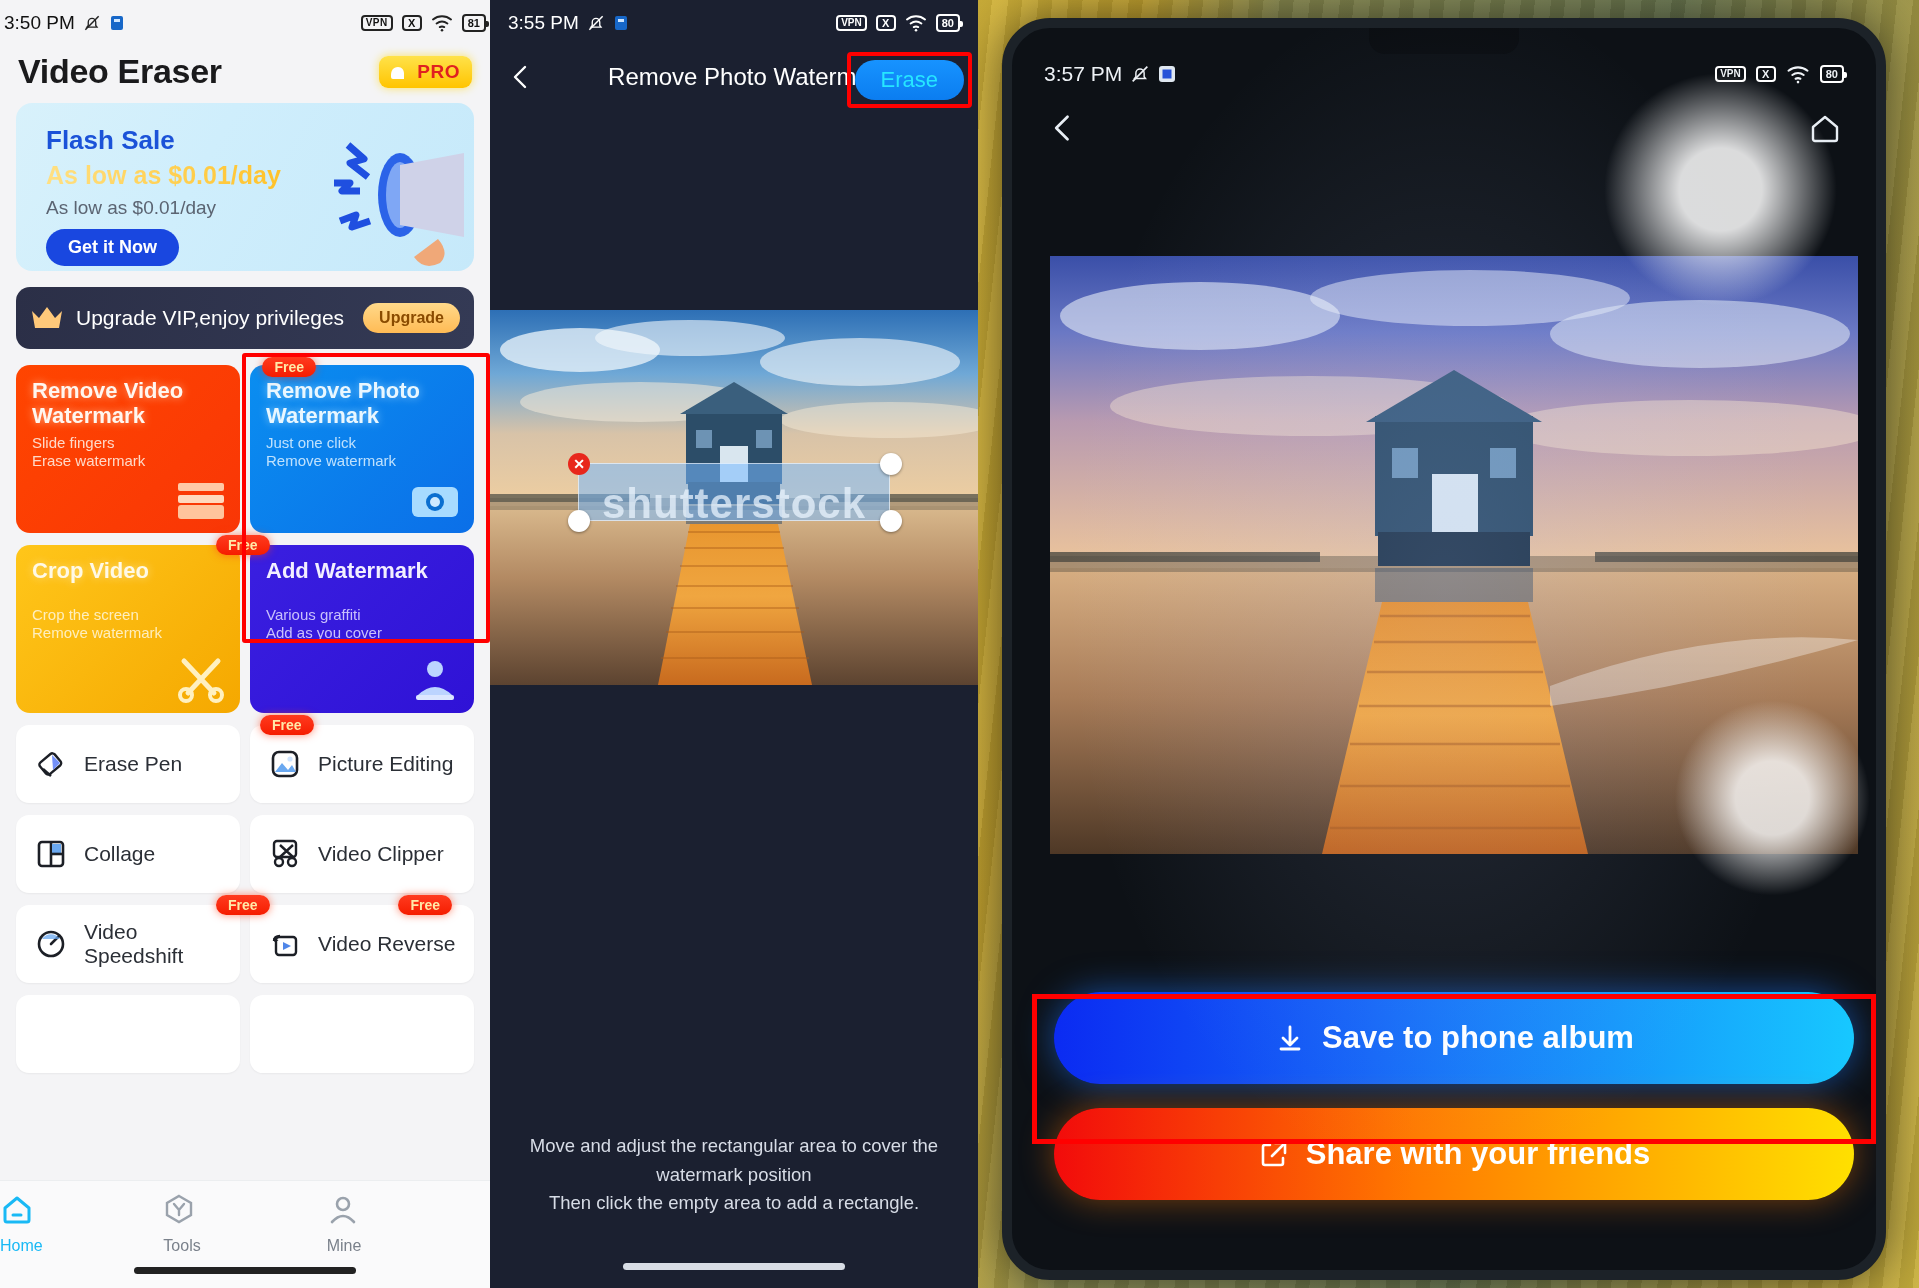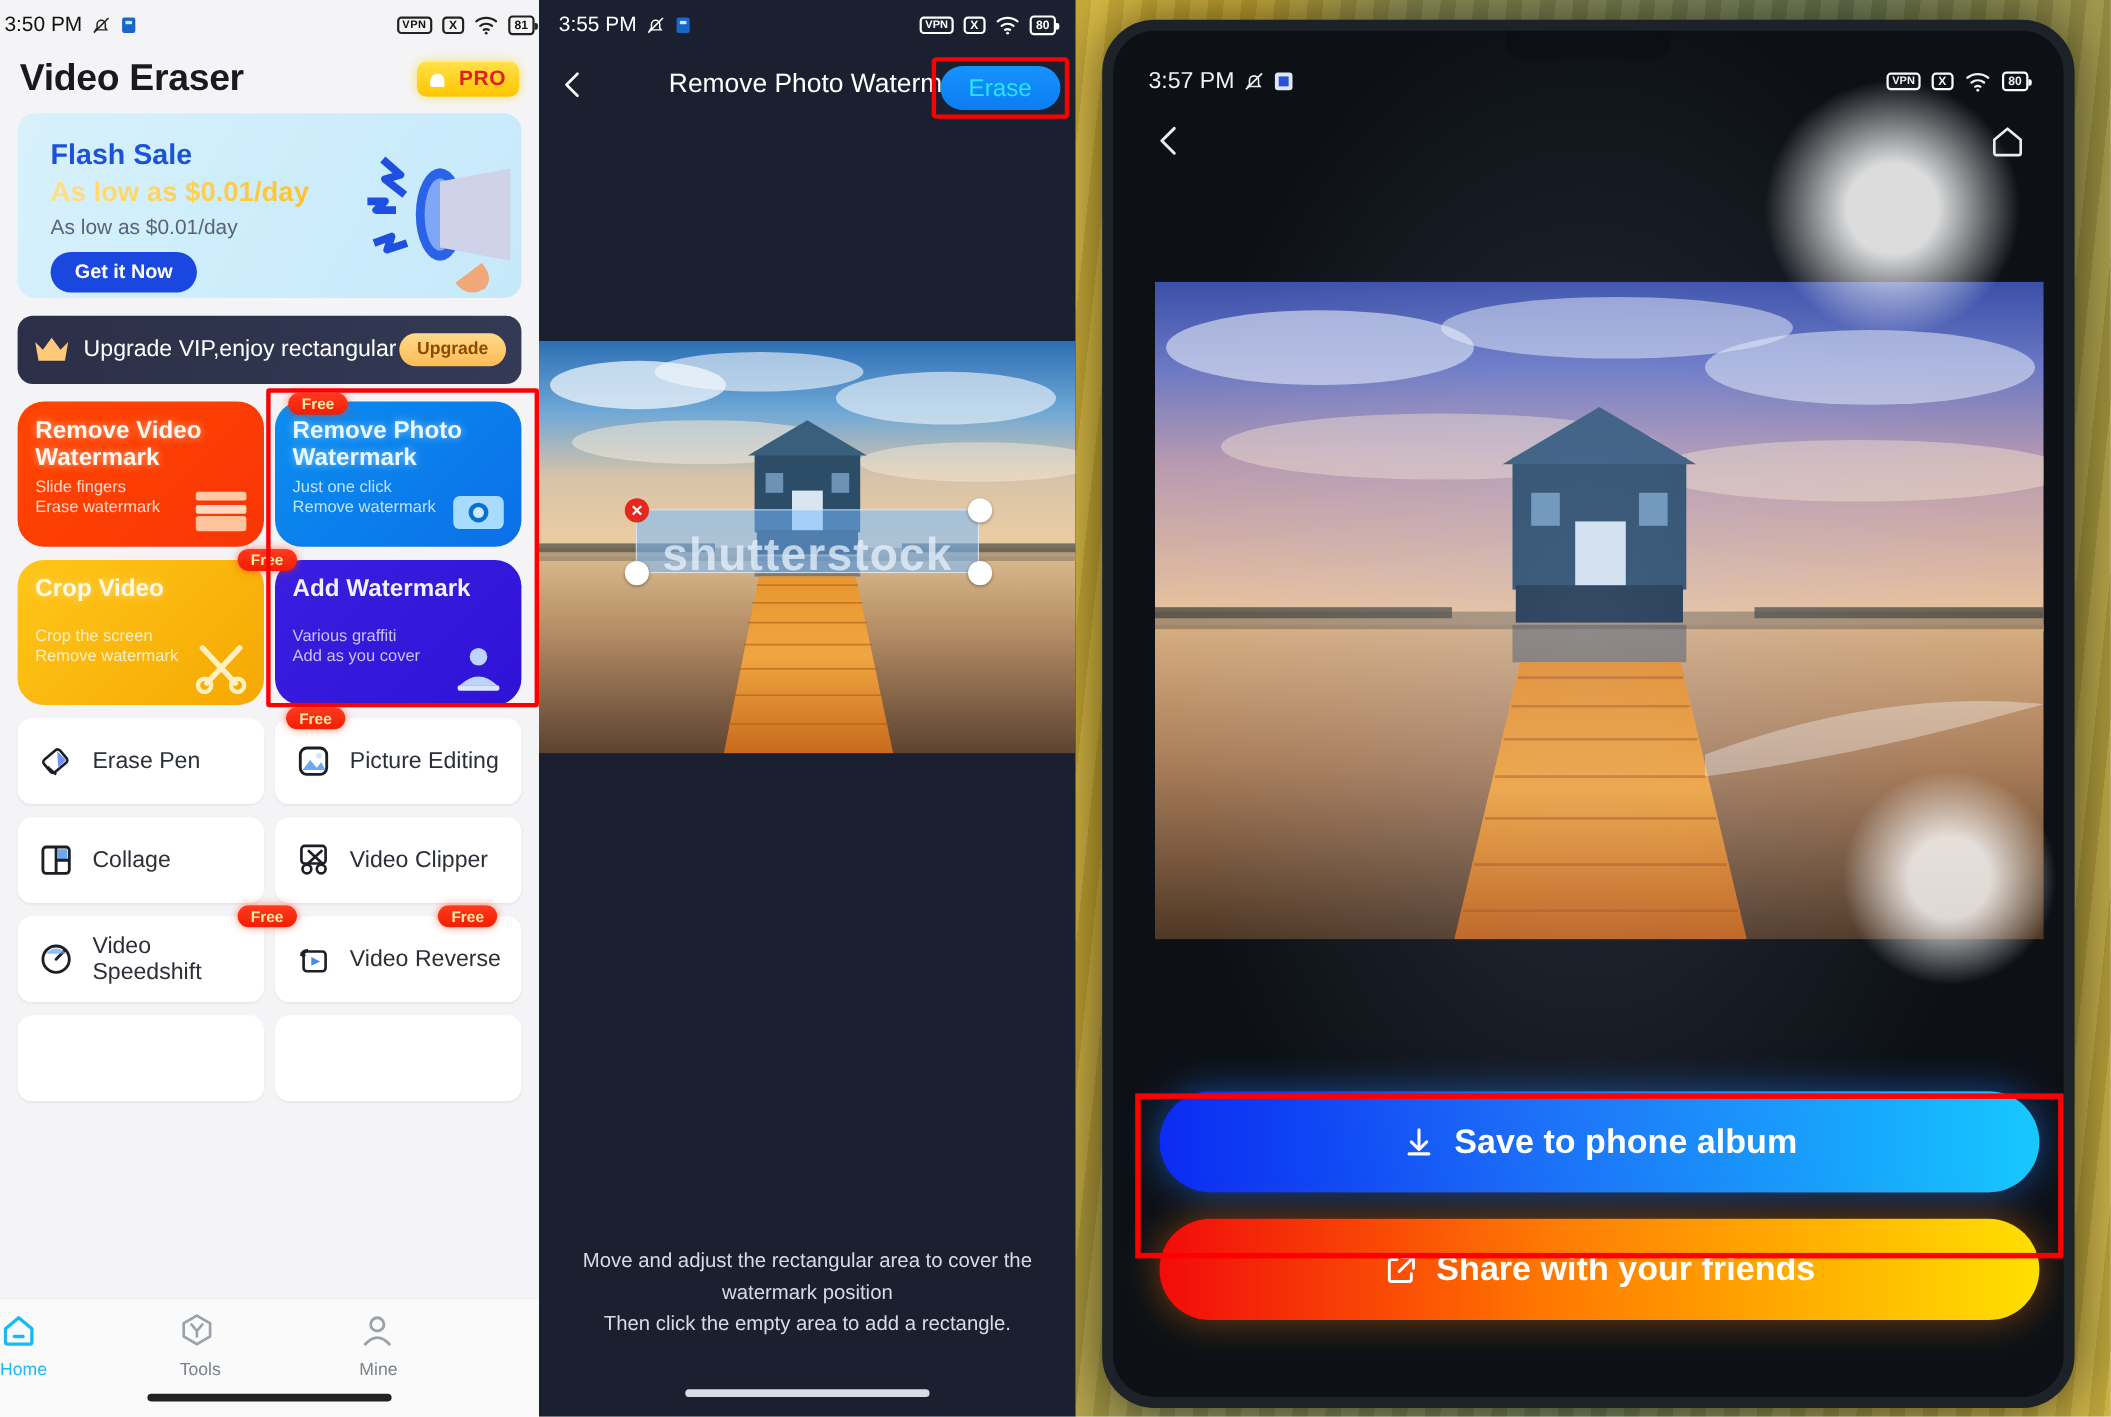--- a/index.html
+++ b/index.html
@@ -37,21 +37,21 @@
 
   .vip-bar { margin:16px 16px 0 16px; height:62px; border-radius:14px; background:linear-gradient(100deg,#2b2f47,#343a55);
      display:flex; align-items:center; padding:0 14px; }
   .crown { width:34px; height:26px; margin-right:12px; }
   .vip-text { color:#fff; font-size:21px; }
   .vip-btn { margin-left:auto; background:linear-gradient(180deg,#ffd98a,#ffbb55); color:#8a4b00; font-weight:bold;
      font-size:16px; border-radius:16px; padding:6px 16px; border:none; }
 
   .cards-wrap { padding:16px 16px 0 16px; }
   .card-row { display:flex; gap:10px; margin-bottom:12px; position:relative; }
-  .bigcard { flex:1; height:132px; border-radius:24px; padding:14px 14px 10px 16px; position:relative; overflow:hidden; }
+  .bigcard { flex:1; height:168px; border-radius:14px; padding:14px 14px 10px 16px; position:relative; overflow:hidden; }
   .bc-title { font-size:22px; font-weight:bold; line-height:1.12; }
   .bc-sub { font-size:15px; line-height:1.2; margin-top:6px; opacity:.92; }
   .bc-icon { position:absolute; right:12px; bottom:10px; width:54px; height:48px; }
   .c-red { background:linear-gradient(135deg,#ff4500,#f93606); color:#ffe7da; }
   .c-red .bc-title { color:#fff6ef; text-shadow:0 0 8px rgba(255,200,160,.8); }
   .c-blue { background:linear-gradient(135deg,#0a8ef0,#0b6fe8); color:#cfeaff; }
   .c-blue .bc-title { color:#e9f7ff; text-shadow:0 0 8px rgba(160,220,255,.8); }
   .c-yellow { background:linear-gradient(135deg,#ffc61a,#f5a800); color:#fff3cd; }
   .c-yellow .bc-title { color:#fff9e6; text-shadow:0 0 8px rgba(255,230,150,.85); }
   .c-purple { background:linear-gradient(135deg,#3a1fe0,#2f12d6); color:#d6cfff; }
@@ -192,21 +192,21 @@
         <ellipse cx="112" cy="84" rx="14" ry="33" fill="#7fa7f5"></ellipse>
         <path d="M112 54 L176 42 L176 126 L112 114 Z" fill="#cfd2e8"></path>
         <path d="M150 128 q12 14 2 24 q-16 8 -26 -6 z" fill="#f0a878"></path>
       </svg>
     </div>
 
     <div class="vip-bar">
       <svg class="crown" viewBox="0 0 34 26">
         <path d="M2 6 l7 7 l8 -11 l8 11 l7 -7 l-3 17 h-24 z" fill="#ffc97a"></path>
       </svg>
-      <span class="vip-text">Upgrade VIP,enjoy rectangular</span>
+      <span class="vip-text">Upgrade VIP,enjoy privileges</span>
       <button class="vip-btn">Upgrade</button>
     </div>
 
     <div class="cards-wrap">
 
       <div class="card-row">
         <div class="bigcard c-red">
           <div class="bc-title">Remove Video Watermark</div>
           <div class="bc-sub">Slide fingers</div>
           <div class="bc-sub" style="margin-top:0">Erase watermark</div>

